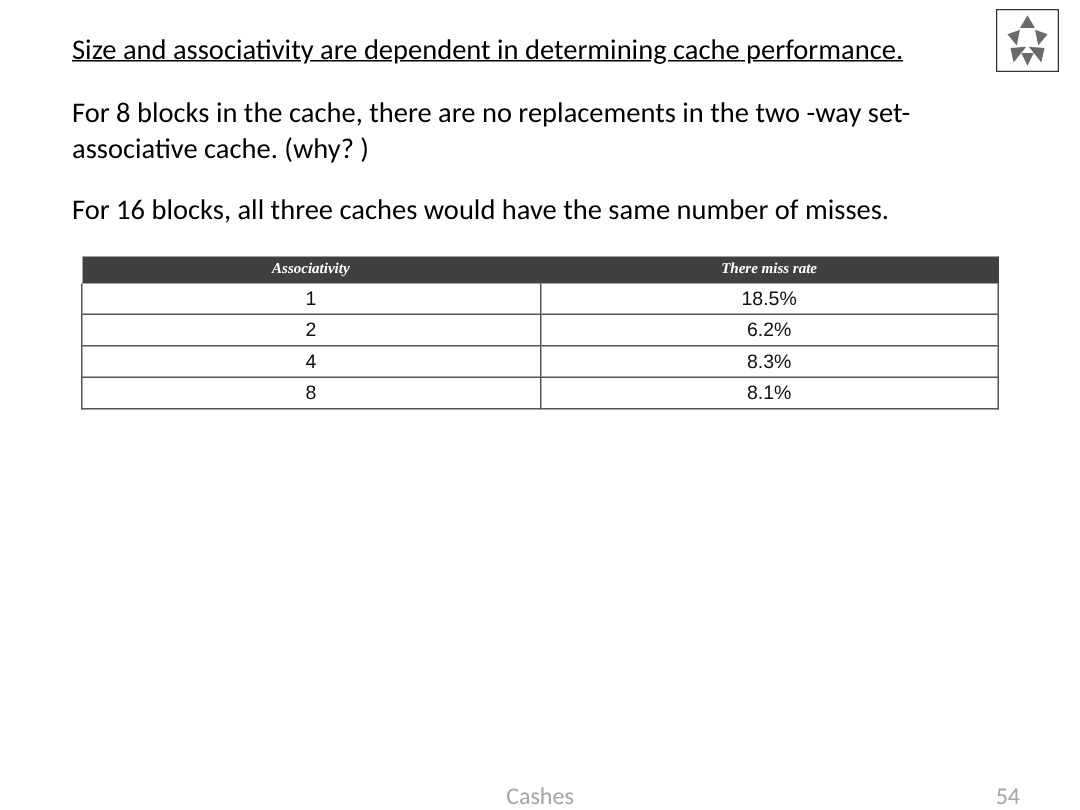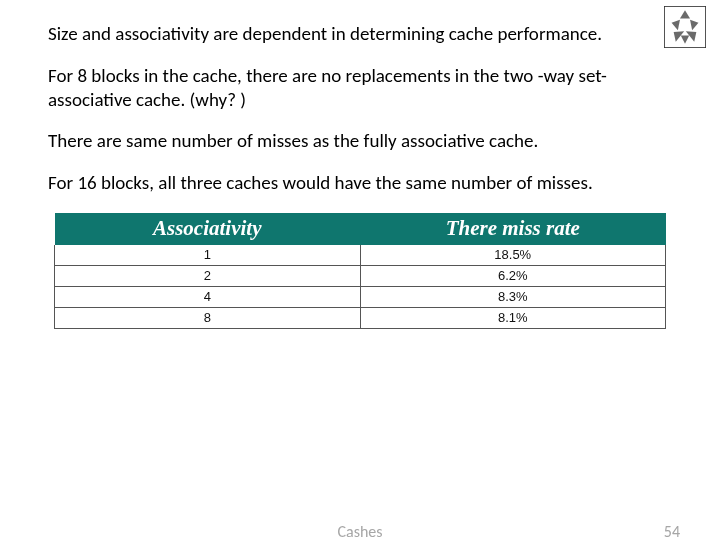--- a/index.html
+++ b/index.html
@@ -25,40 +25,40 @@
     top: 6px;
     right: 14px;
     width: 42px;
     height: 42px;
   }
   .para {
     font-size: 19px;
     line-height: 1.25;
     margin: 0 0 18px 0;
   }
-  .para.justify { text-align: justify; }
+  .para.justify { text-align: justify; text-decoration: underline; }
   .bench-line {
     font-size: 19px;
     margin: 0 0 14px 6px;
   }
   .tbl-wrap {
     margin: 0 6px;
   }
   table {
     border-collapse: collapse;
     width: 100%;
     table-layout: fixed;
   }
   thead th {
-    background: #0f766e;
+    background: #404040;
     color: #fff;
     font-weight: bold;
     font-style: italic;
     font-family: "Times New Roman", serif;
-    font-size: 21px;
+    font-size: 10px;
     text-align: center;
     padding: 3px 0 4px 0;
     border: none;
   }
   tbody td {
     border: 1px solid #555;
     border-top: none;
     text-align: center;
     font-family: Arial, sans-serif;
     font-size: 13px;
@@ -99,21 +99,20 @@
         <polygon points="82,40 62,33 67,58"></polygon>
         <polygon points="28,85 48,60 23,62"></polygon>
         <polygon points="72,85 52,60 77,62"></polygon>
         <polygon points="50,90 40,70 60,70"></polygon>
       </g>
     </svg>
   </div>
 
   <p class="para justify">Size and associativity are dependent in determining cache performance.</p>
   <p class="para">For 8 blocks in the cache, there are no replacements in the two -way set-associative cache. (why? )</p>
-  <p class="para">There are same number of misses as the fully associative cache.</p>
   <p class="para">For 16 blocks, all three caches would have the same number of misses.</p>
 
   <div class="tbl-wrap">
     <table>
       <thead>
         <tr>
           <th>Associativity</th>
           <th>There miss rate</th>
         </tr>
       </thead>

